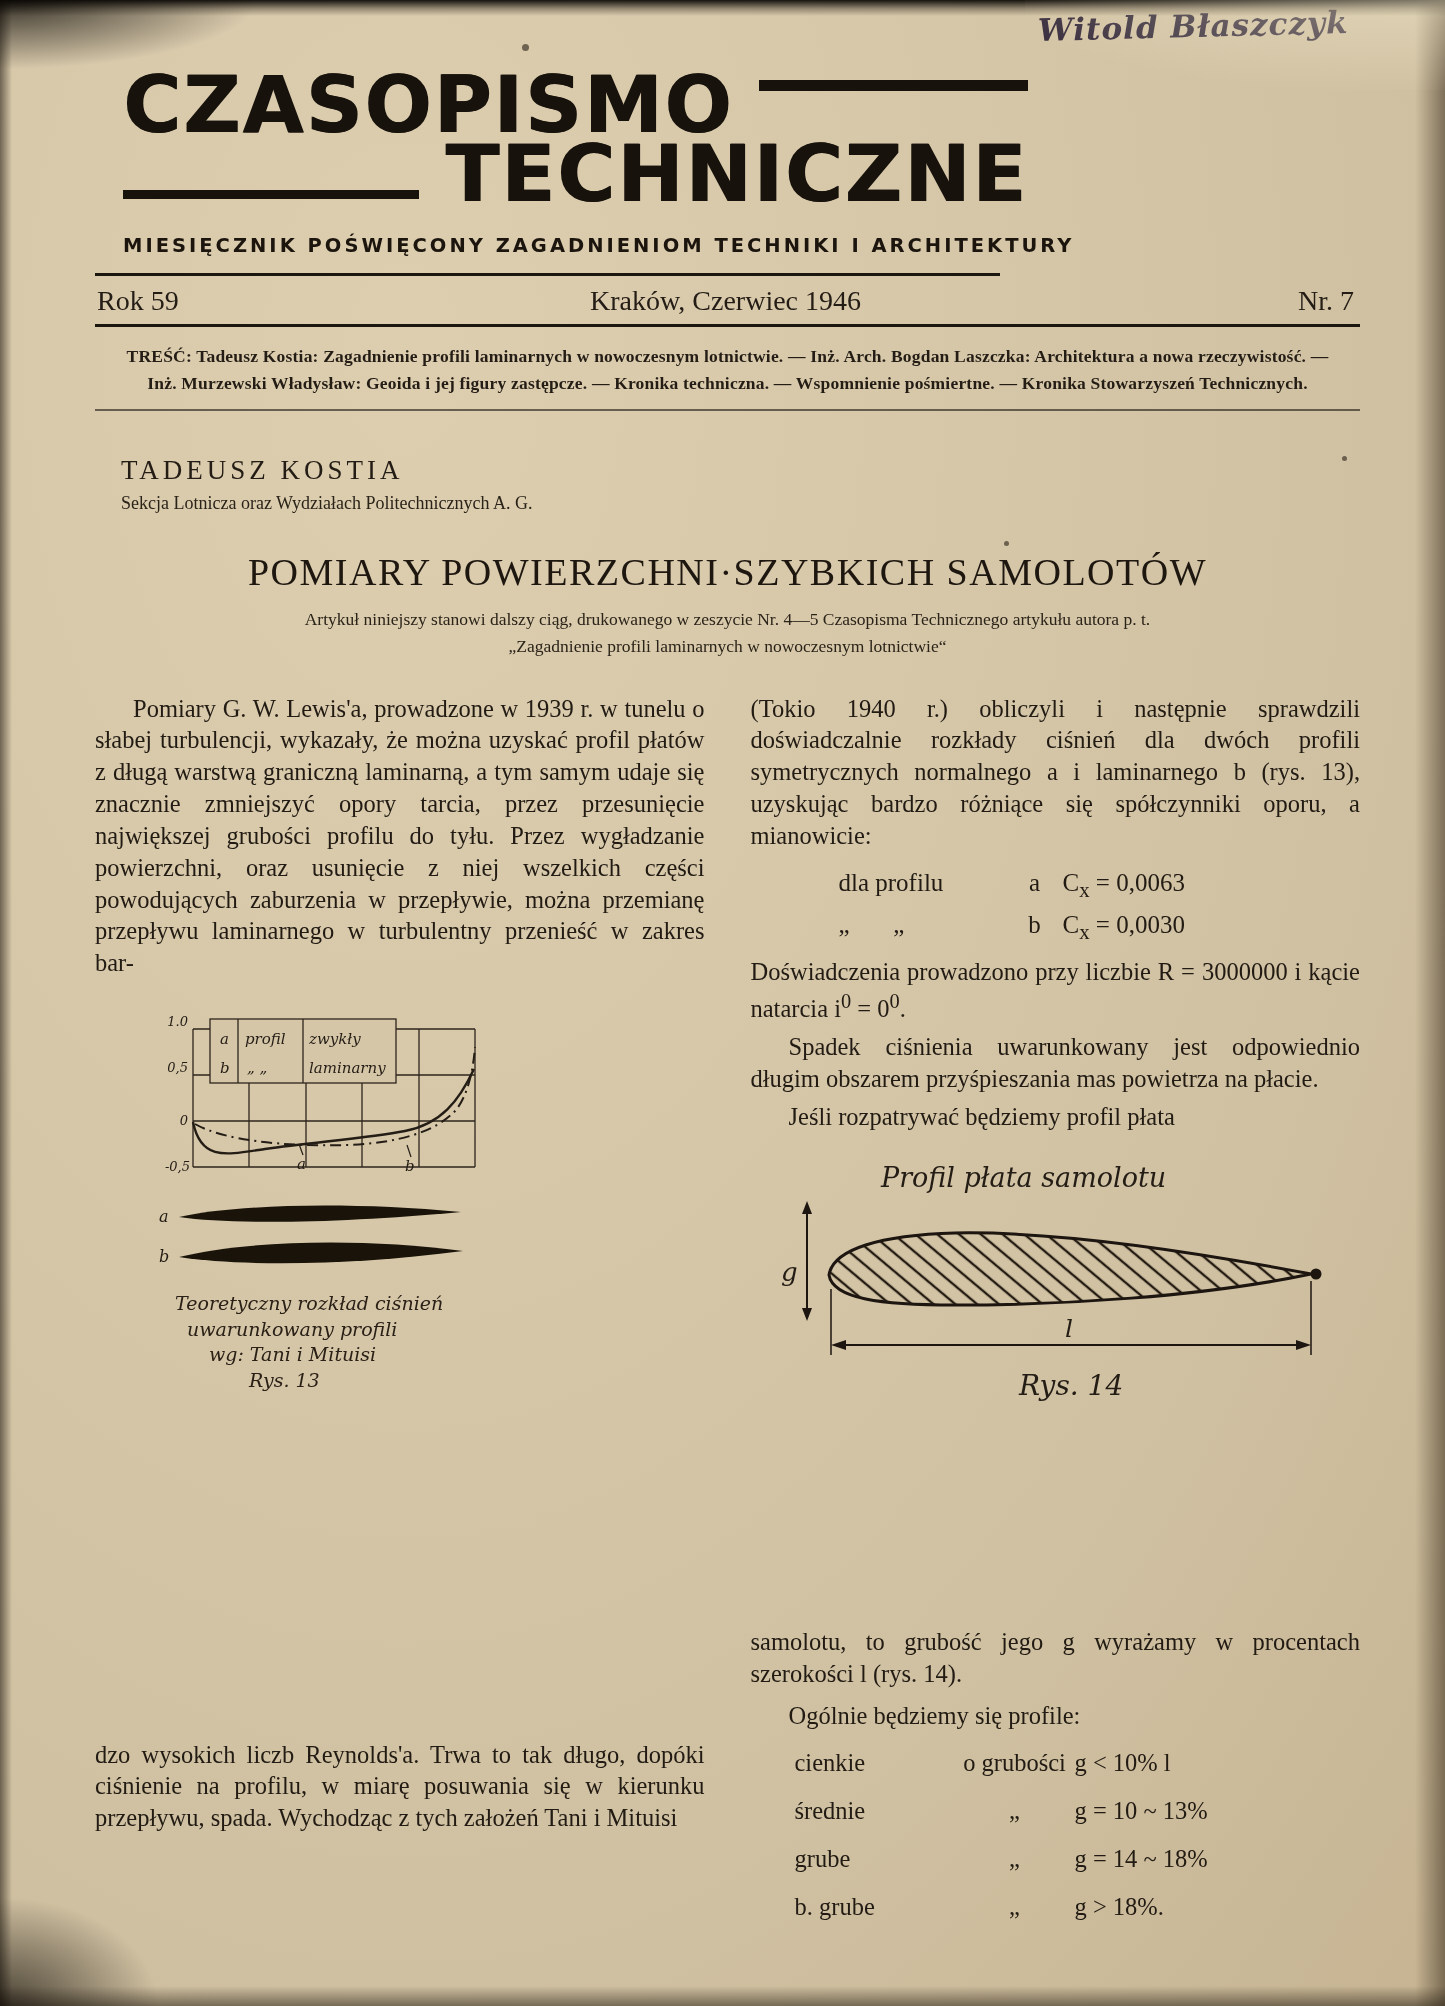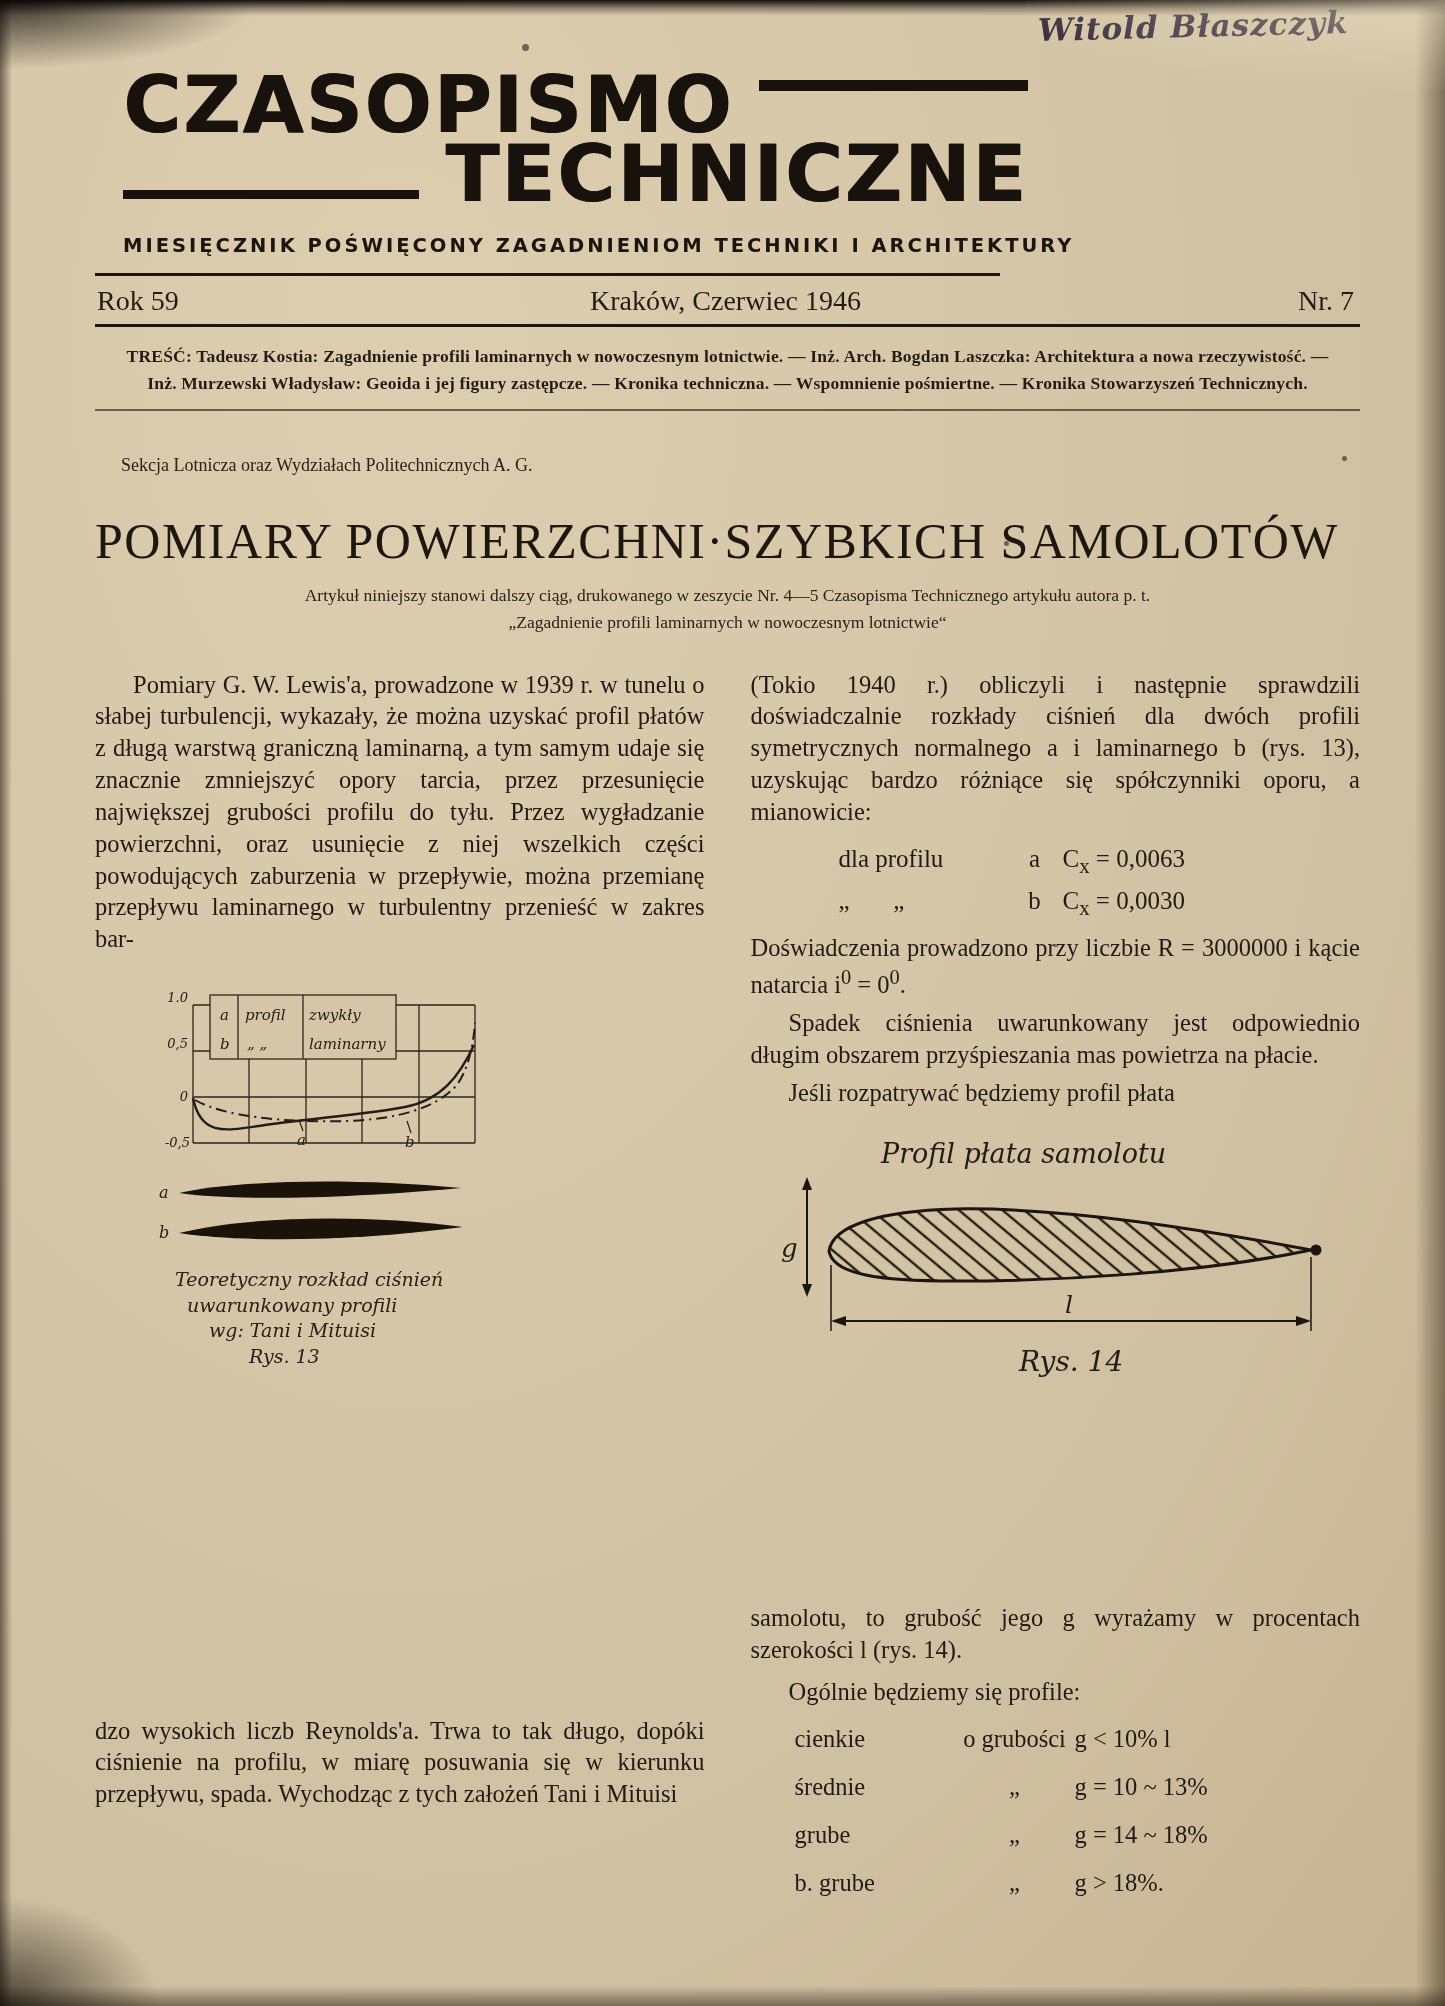--- a/index.html
+++ b/index.html
@@ -65,22 +65,22 @@
     font-size:17.5px;line-height:1.55;text-align:center;color:#241d15;
     font-weight:bold;letter-spacing:.2px;
   }
   .rule-thin{height:2px;background:rgba(28,22,16,.6);}
 
   .author-block{margin:44px 0 0 26px;}
   .author-name{font-size:27px;letter-spacing:4px;color:#241d15;}
   .affiliation{font-size:18px;margin-top:7px;color:#2a2318;}
 
   .article-title{
-    margin:36px 0 12px;font-weight:normal;
-    font-size:50px;letter-spacing:1.5px;color:#1e1710;
+    margin:36px 0 12px;text-align:center;font-weight:normal;
+    font-size:38px;letter-spacing:1.5px;color:#1e1710;
   }
   .article-note{text-align:center;font-size:17.5px;line-height:1.55;color:#2a2318;}
 
   
   .columns{
     display:grid;grid-template-columns:1fr 1fr;column-gap:46px;
     margin-top:32px;height:1318px;overflow:hidden;
   }
   .col{display:flex;flex-direction:column;font-size:24.5px;line-height:1.3;text-align:justify;color:#221b13;}
   .col p{margin:0 0 6px 0;}
@@ -140,20 +140,21 @@
       <span class="c1">Rok 59</span>
       <span class="c2">Kraków, Czerwiec 1946</span>
       <span class="c3">Nr. 7</span>
     </div>
     <div class="rule-lower"></div>
 
     <div class="contents">TREŚĆ: Tadeusz Kostia: Zagadnienie profili laminarnych w nowoczesnym lotnictwie. — Inż. Arch. Bogdan Laszczka: Architektura a nowa rzeczywistość. — Inż. Murzewski Władysław: Geoida i jej figury zastępcze. — Kronika techniczna. — Wspomnienie pośmiertne. — Kronika Stowarzyszeń Technicznych.</div>
     <div class="rule-thin"></div>
 
     <section class="author-block">
+      <div class="author-name">TADEUSZ KOSTIA</div>
       <div class="affiliation">Sekcja Lotnicza oraz Wydziałach Politechnicznych A. G.</div>
     </section>
 
     <h1 class="article-title">POMIARY POWIERZCHNI·SZYBKICH SAMOLOTÓW</h1>
     <div class="article-note">
       <div>Artykuł niniejszy stanowi dalszy ciąg, drukowanego w zeszycie Nr. 4—5 Czasopisma Technicznego artykułu autora p. t.</div>
       <div>„Zagadnienie profili laminarnych w nowoczesnym lotnictwie“</div>
     </div>
 
     <div class="columns">

